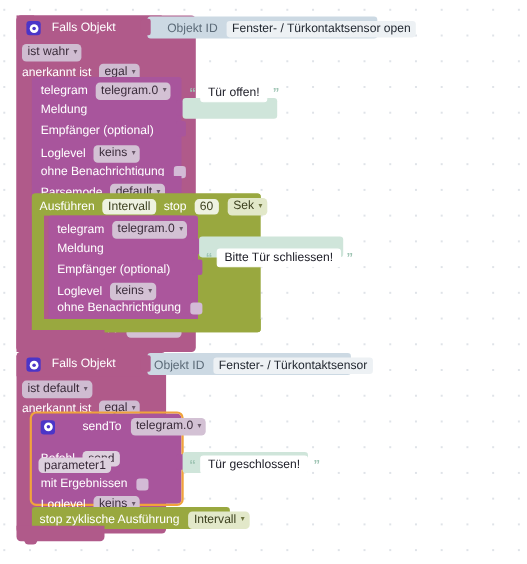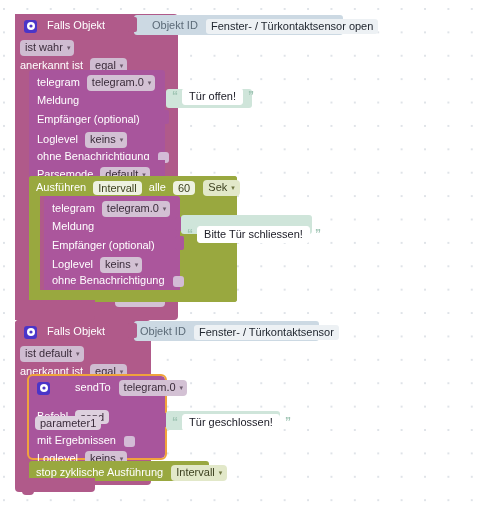--- a/index.html
+++ b/index.html
@@ -118,21 +118,21 @@
     <span class="lbl">telegram</span>
     <span class="dd v2" style="margin-left:4px;"><span>telegram.0</span><span class="ar">▾</span></span>
   </div>
 
   <div class="row" style="left:37px;top:94px;">
     <span class="lbl">Meldung</span>
   </div>
 
   <div class="blk c-send" style="left:160px;top:91px;width:9px;height:14px;border-radius:2px;"></div>
   <div class="blk c-text" style="left:166px;top:89px;width:86px;height:19px;border-radius:3px;"></div>
-  <div class="row" style="left:172px;top:88px;text-align:right;">
+  <div class="row" style="left:172px;top:76px;text-align:right;">
     <span class="qm">“</span>
     <span class="fld-white" style="margin:0 2px;">Tür offen!</span>
     <span class="qm">”</span>
   </div>
 
   <div class="row" style="left:37px;top:113px;">
     <span class="lbl">Empfänger (optional)</span>
   </div>
   <div class="blk c-send" style="left:160px;top:110px;width:9px;height:14px;border-radius:2px;"></div>
 
@@ -154,21 +154,21 @@
   <div class="row" style="left:37px;top:167px;">
     <span class="lbl">Parsemode</span>
     <span class="dd v2" style="margin-left:4px;"><span>default</span><span class="ar">▾</span></span>
   </div>
 
   <div class="blk c-timer" style="left:29px;top:176px;width:208px;height:126px;border-radius:3px;"></div>
   <div class="blk c-timer" style="left:29px;top:176px;width:208px;height:20px;border-radius:3px 3px 0 0;"></div>
   <div class="row" style="left:36px;top:180px;color:#3c401f;">
     <span style="color:#ffffff;text-align:center;">Ausführen</span>
     <span class="fld-olive" style="margin-left:4px;">Intervall</span>
-    <span style="color:#ffffff;margin-left:4px;">alle</span>
+    <span style="color:#ffffff;margin-left:4px;">stop</span>
     <span class="fld-olive" style="margin-left:4px;">60</span>
     <span class="dd-olive" style="margin-left:5px;"><span>Sek</span><span class="ar">▾</span></span>
     <span style="color:#ffffff;margin-left:5px;">ms</span>
   </div>
 
   <div class="blk c-ctrl" style="left:40px;top:196px;width:125px;height:94px;"></div>
 
   <div class="blk c-send2" style="left:44px;top:196px;width:136px;height:100px;border-radius:3px;"></div>
 
   <div class="row" style="left:52px;top:201px;">

